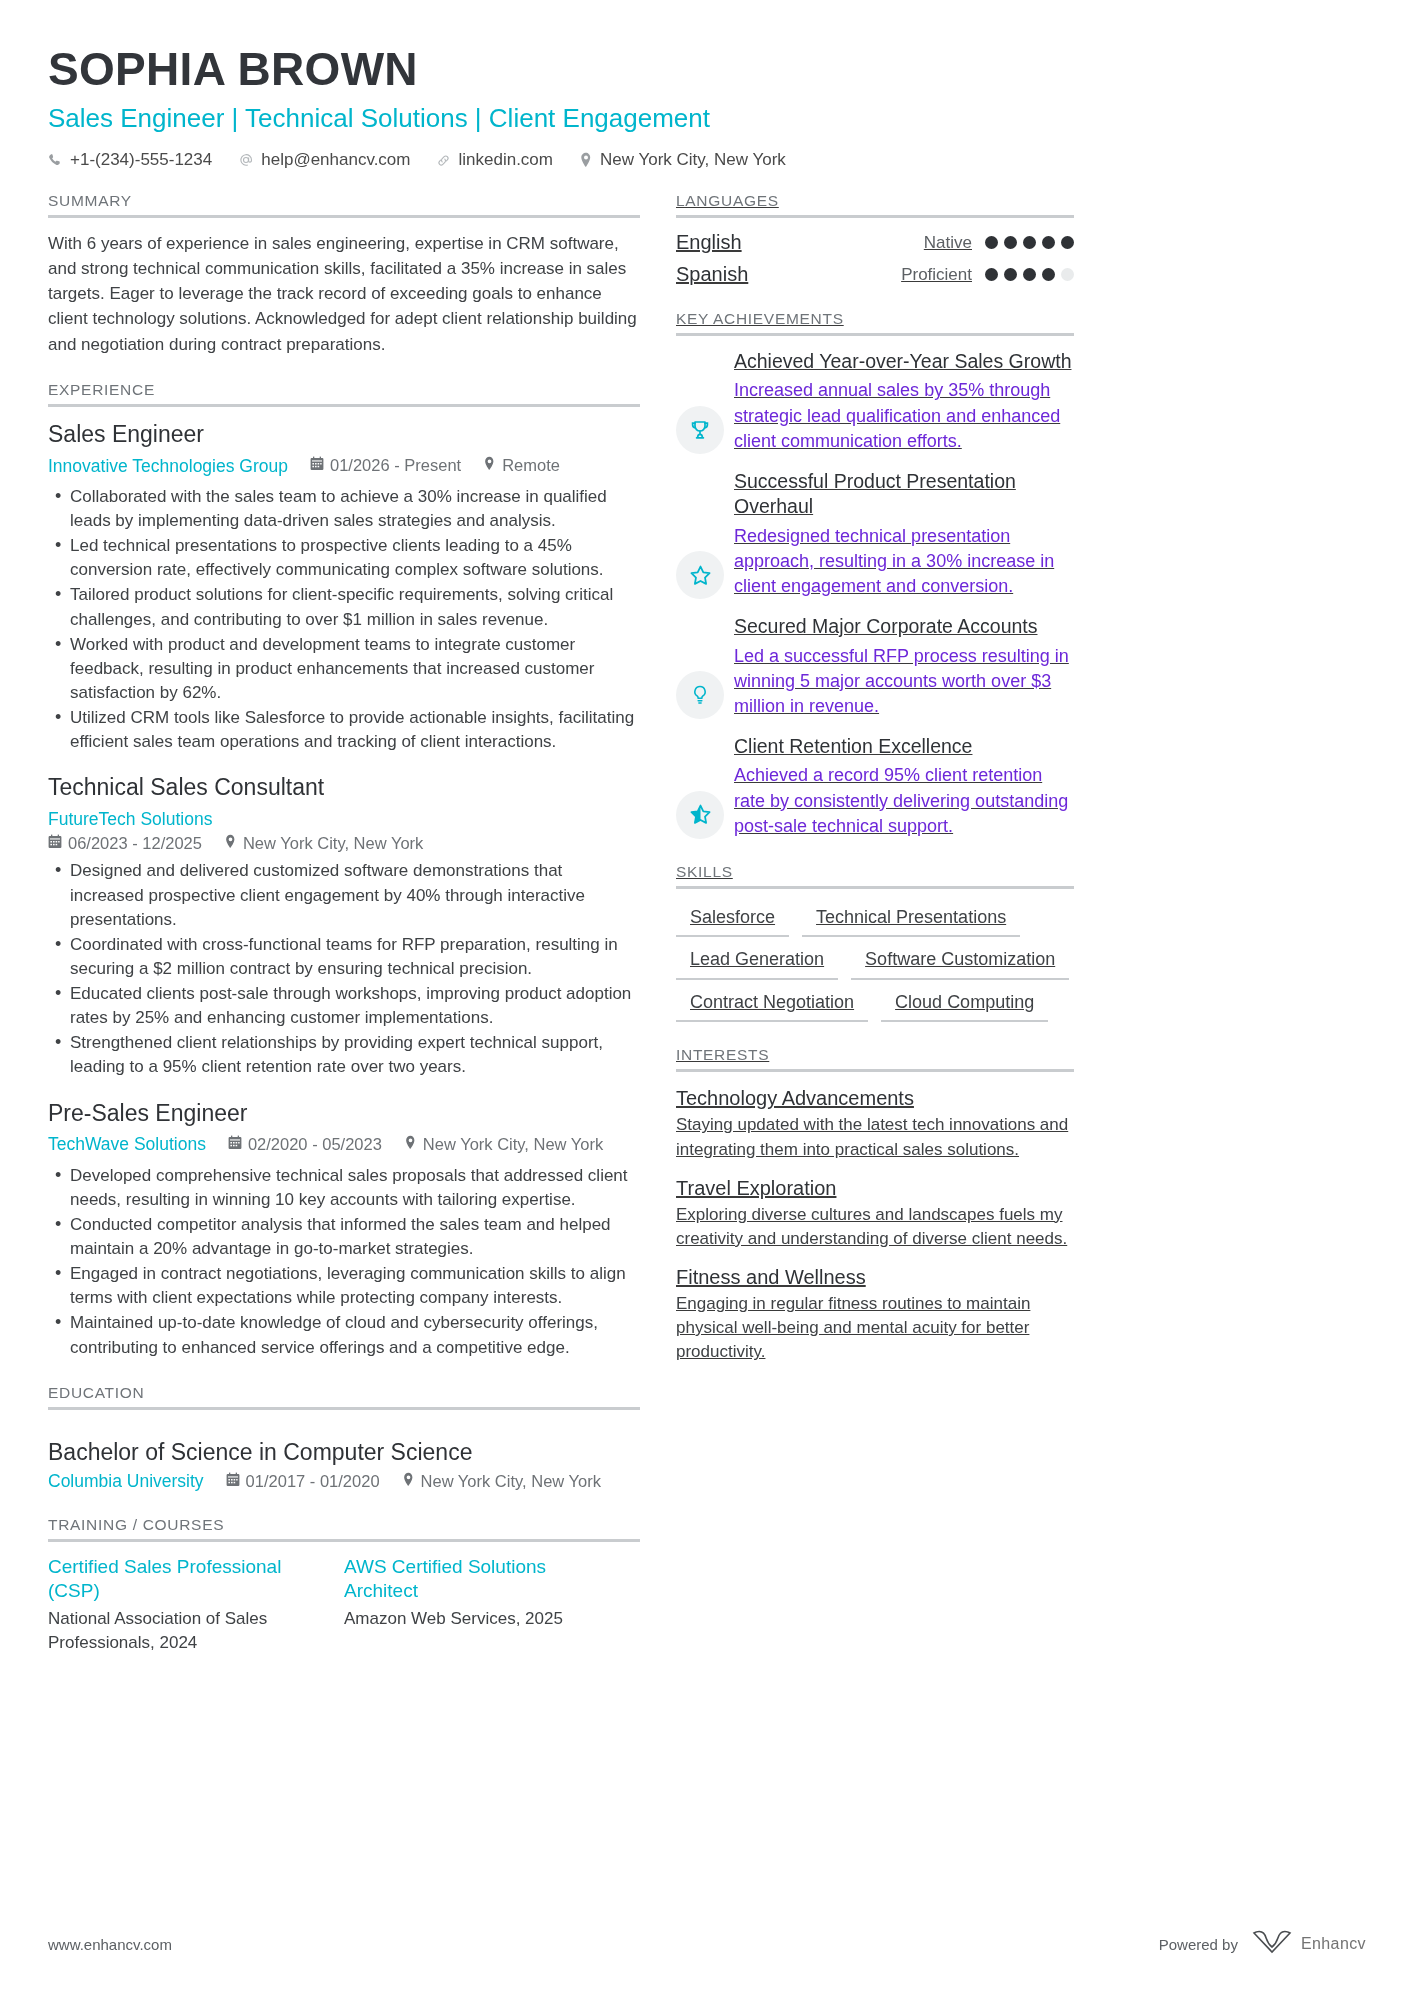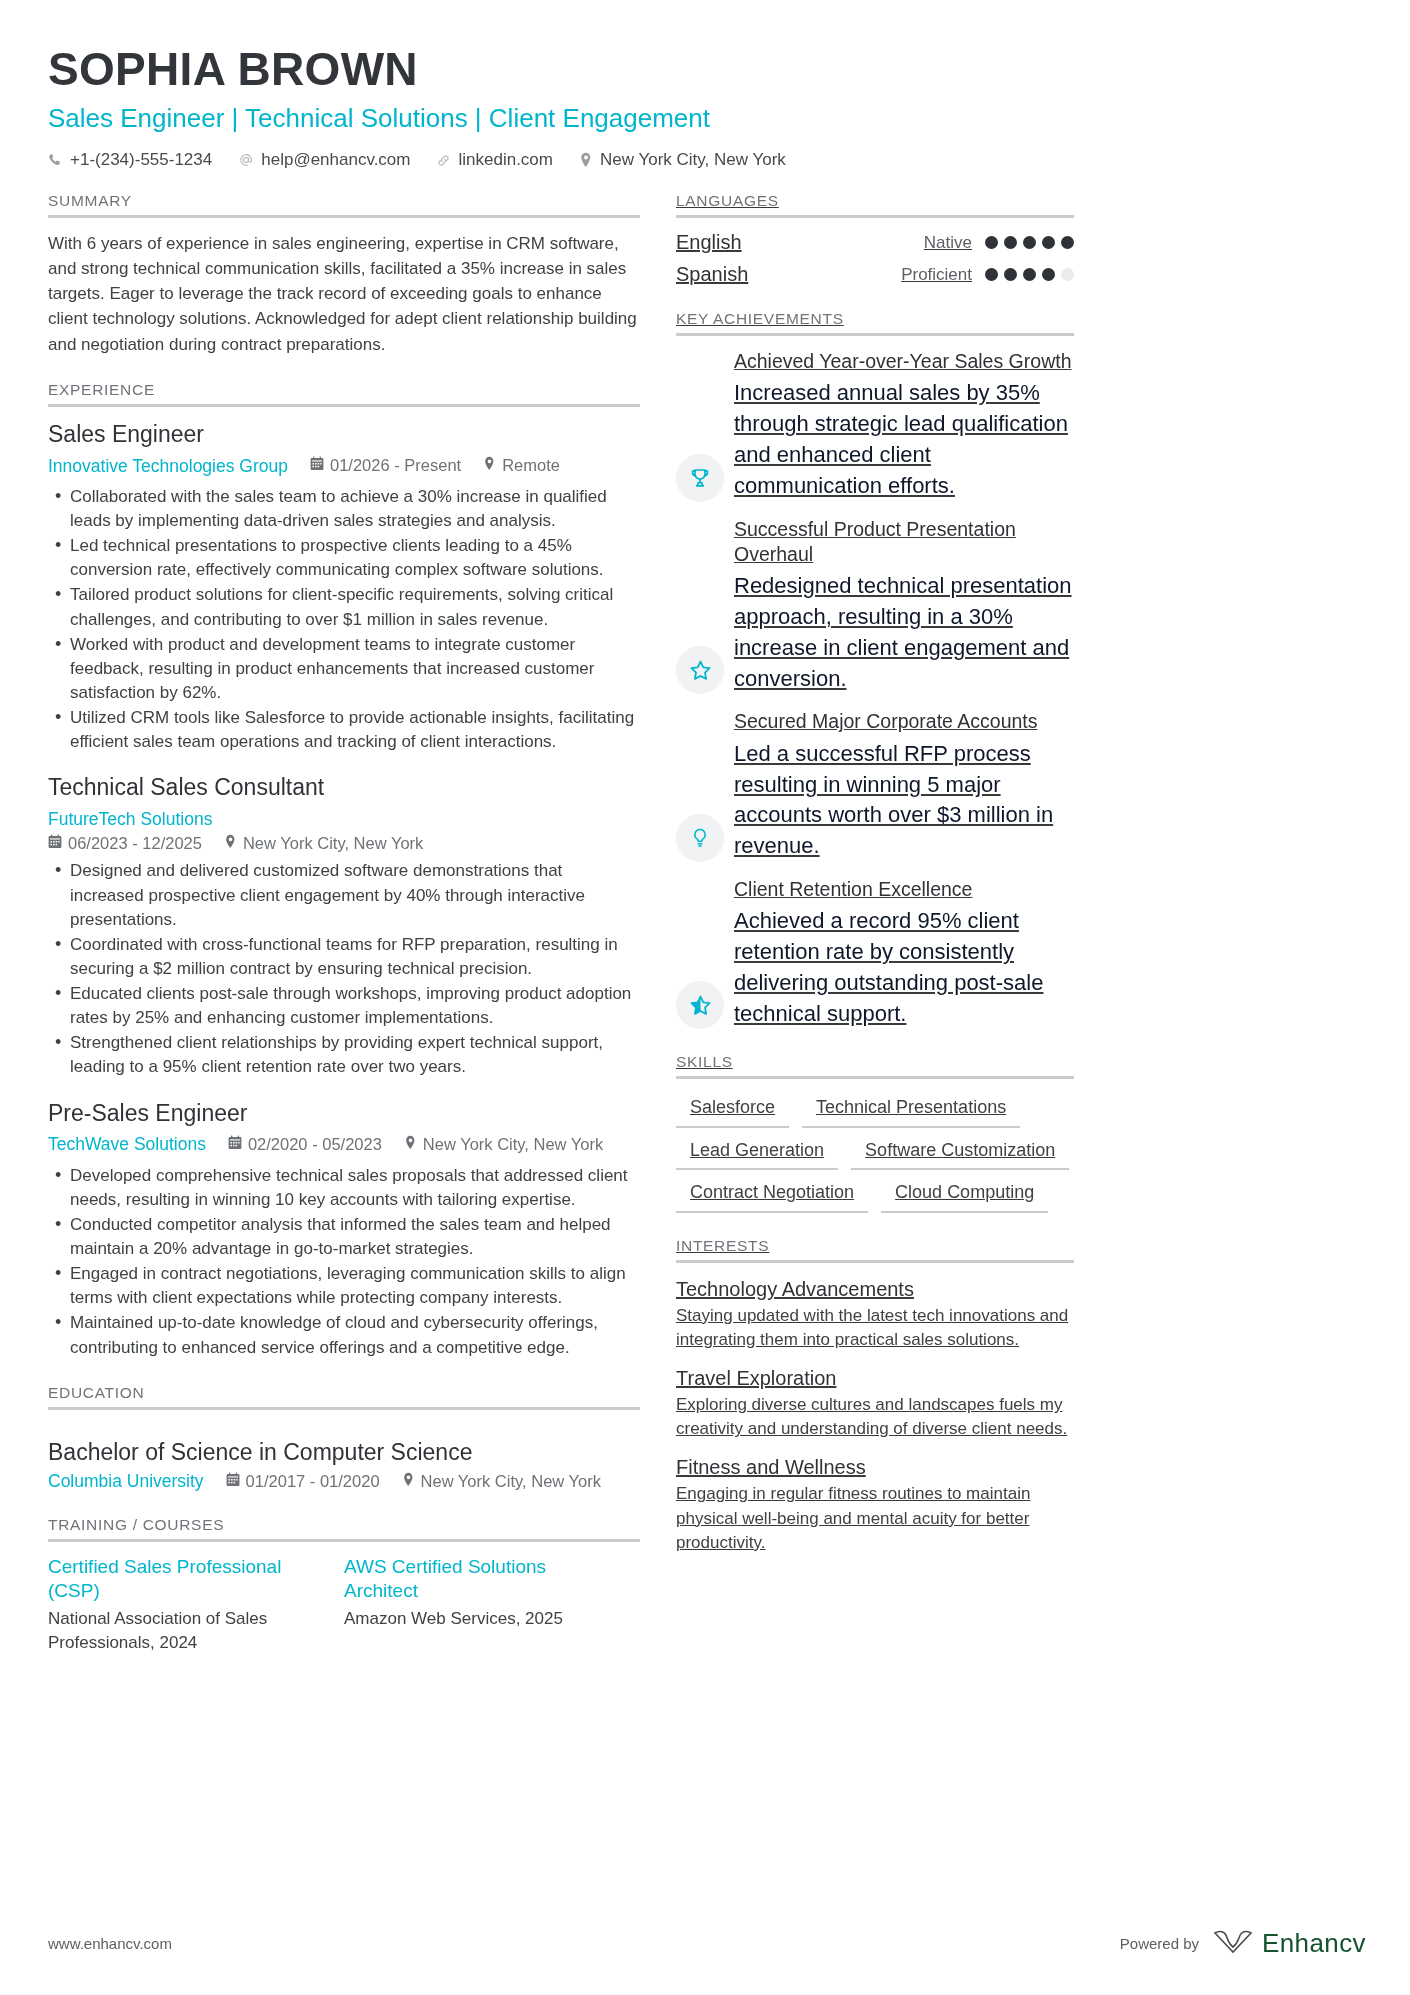--- a/index.html
+++ b/index.html
@@ -93,21 +93,21 @@
 
   
   .ach { display:flex; gap:10px; margin-bottom:15px; align-items:flex-end; }
   .ach-ico {
     width:48px; height:48px; flex:0 0 48px; border-radius:50%;
     background:#f0f2f3; display:flex; align-items:center; justify-content:center;
     margin-top:2px;
   }
   .ach-body { flex:1; }
   .ach-title { font-size:19.5px; color:#2f3236; line-height:1.3; }
-  .ach-desc { font-size:22px; color:#0f172a; line-height:1.4; margin-top:4px; }
+  .ach-desc { font-size:18px; color:#6d28d9; line-height:1.4; margin-top:4px; }
 
   
   .skills { display:flex; flex-wrap:wrap; gap:7px 13px; }
   .skill {
     font-size:18px; color:#3f4245; padding:4px 14px 7px 14px;
     border-bottom:2.5px solid #c9cccf; line-height:1.25;
   }
 
   
   .interest { margin-bottom:13px; }
@@ -116,21 +116,21 @@
 
   
   .footer {
     position:absolute; left:48px; right:44px; bottom:36px;
     display:flex; align-items:center; justify-content:space-between;
   }
   .footer-url { font-size:15px; color:#5c6064; }
   .footer-right { display:flex; align-items:center; gap:14px; }
   .powered { font-size:15px; color:#5c6064; }
   .brand { display:flex; align-items:center; gap:9px; }
-  .brand-name { font-size:26px; color:#14532d; letter-spacing:0.4px; }
+  .brand-name { font-size:16px; color:#737373; letter-spacing:0.4px; }
 </style>
 </head>
 <body>
 
 <div class="page">
 
   <div>
     <div class="name">SOPHIA BROWN</div>
     <div class="headline">Sales Engineer | Technical Solutions | Client Engagement</div>
 

